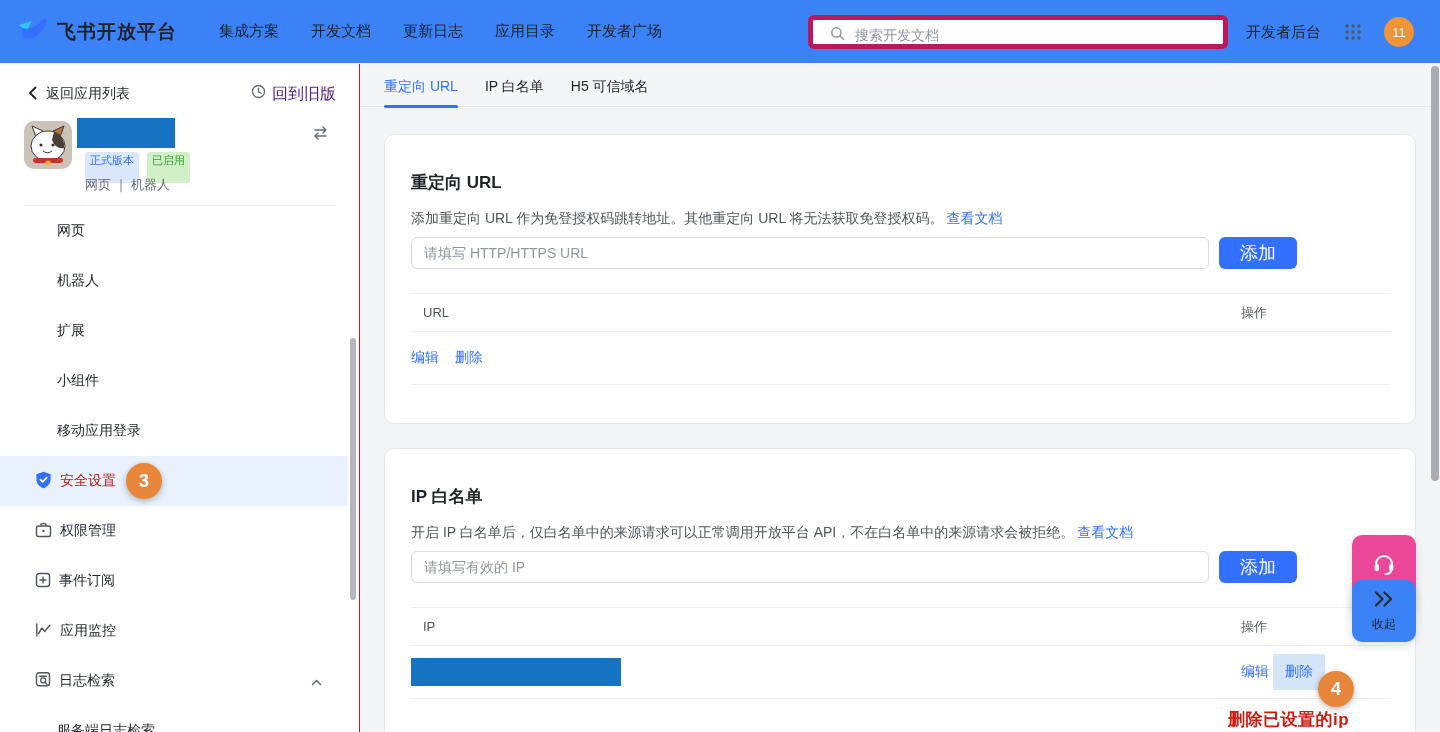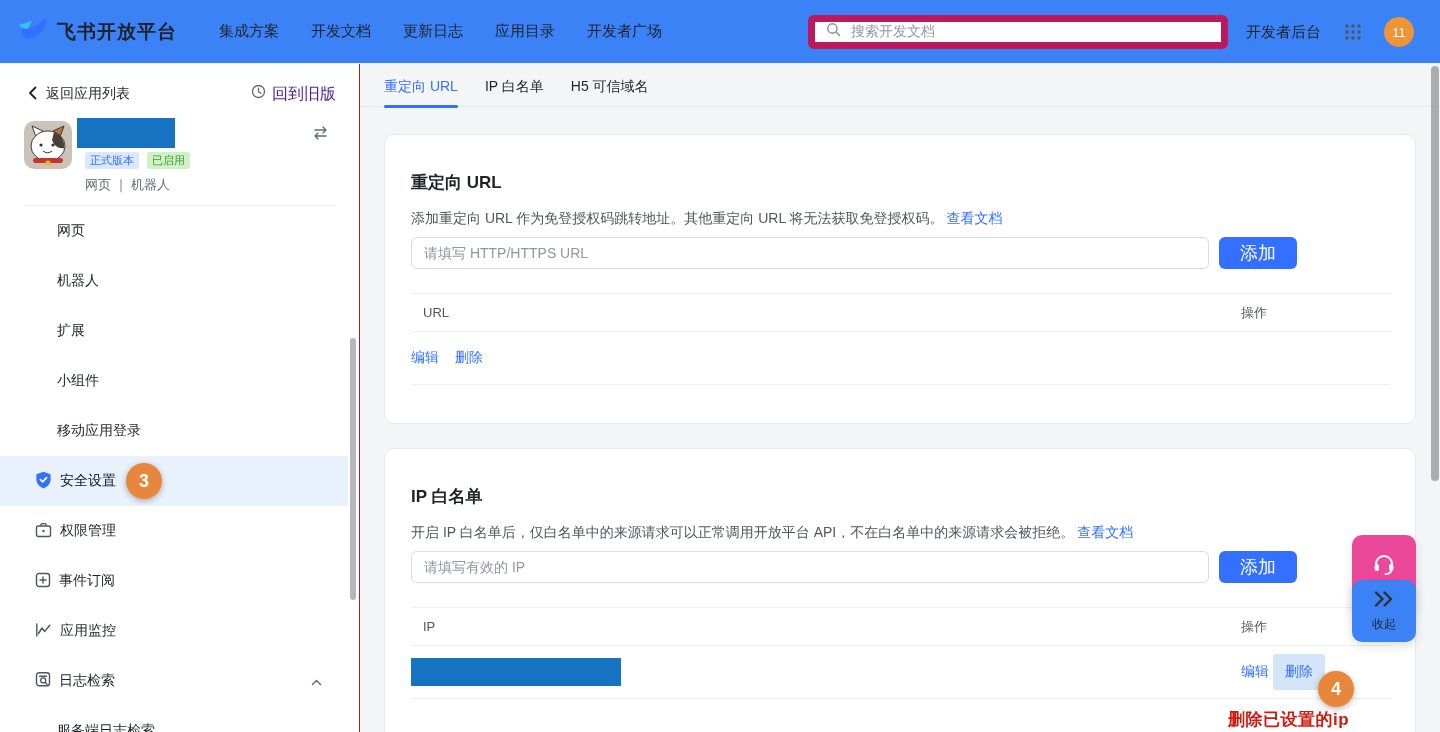--- a/index.html
+++ b/index.html
@@ -12,22 +12,22 @@
   a { text-decoration:none; cursor:pointer; }
 
   
   .header { position:absolute; top:0; left:0; width:1440px; height:64px; background:#3b82f6;
             border-bottom:1px solid #f0f1f2; display:flex; align-items:center; z-index:6; }
   .brand { display:flex; align-items:center; gap:9px; margin-left:18px; }
   .brand-text { font-size:19px; font-weight:bold; letter-spacing:1px; }
   .top-nav { display:flex; gap:32px; margin-left:42px; font-size:15px; }
   .top-nav a { color:#1f2329; }
   .search-box { position:absolute; left:808px; top:15px; width:420px; height:34px;
-                border:7px solid #be185d; border-radius:6px; display:flex; align-items:flex-start;
-                padding:0 11px; background:#fff; }
+                border:5px solid #be185d; border-radius:6px; display:flex; align-items:flex-end;
+                padding:0 17px; background:#fff; }
   .search-box input { border:none; outline:none; flex:1; font-size:14px; margin-left:8px;
                       color:#1f2329; background:transparent; font-family:inherit; }
   .search-box input::placeholder { color:#9097a0; }
   .console-link { position:absolute; left:1246px; top:23px; font-size:15px; color:#1f2329; }
   .grid-btn { position:absolute; left:1344px; top:23px; width:18px; height:18px; cursor:pointer; }
   .avatar { position:absolute; left:1384px; top:17px; width:30px; height:30px; border-radius:50%;
             background:#ef9437; color:#fff; font-size:13px; display:flex; align-items:center;
             justify-content:center; cursor:pointer; }
 
   
@@ -36,34 +36,34 @@
   .side-top { position:absolute; top:16px; left:28px; width:308px; height:28px;
               display:flex; align-items:center; justify-content:space-between; }
   .back-link { display:flex; align-items:center; gap:9px; font-size:14px; color:#1f2329; cursor:pointer; }
   .legacy-link { display:flex; align-items:center; gap:6px; font-size:16px; color:#4c1d95; cursor:pointer;font-family:Liberation Mono, monospace; }
 
   .app-card { position:absolute; top:51px; left:0; width:360px; height:90px; }
   .app-icon { position:absolute; left:24px; top:6px; width:48px; height:48px; border-radius:10px;
               overflow:hidden; }
   .app-redaction { position:absolute; left:77px; top:3px; width:98px; height:30px; background:#1673c1; }
   .badges { position:absolute; left:85px; top:37px; display:flex; gap:8px; }
-  .badge { height:17px; line-height:17px; padding:0 5px; border-radius:3px; font-size:11px; }
+  .badge { height:31px; line-height:17px; padding:0 5px; border-radius:3px; font-size:11px; }
   .badge.version { background:#dbe7ff; color:#3370ff; }
   .badge.status  { background:#d2f0c8; color:#35a02c; }
   .app-types { position:absolute; left:85px; top:61px; font-size:13px; color:#646a73; }
   .swap-btn { position:absolute; left:312px; top:11px; cursor:pointer; }
 
   .side-divider { position:absolute; top:141px; left:24px; width:312px; height:1px; background:#eff0f2; }
 
   .side-menu { position:absolute; top:142px; left:0; width:348px; }
   .menu-row { height:50px; display:flex; align-items:center; font-size:14px; color:#1f2329; cursor:pointer; }
   .menu-row.simple { padding-left:57px; }
   .menu-row.iconed { padding-left:35px; gap:8px; }
   .menu-row.sub { padding-left:57px; color:#1f2329; }
-  .menu-row.selected { background:#e8f1fc; color:#0f172a; }
+  .menu-row.selected { background:#e8f1fc; color:#b91c1c; }
   .menu-row .chev { margin-left:auto; margin-right:26px; }
 
   .side-scrollbar { position:absolute; left:350px; top:274px; width:6px; height:262px;
                     background:#b3b7bc; border-radius:3px; cursor:pointer; }
 
   
   .main { position:absolute; top:64px; left:360px; width:1080px; height:668px; background:#f4f5f7; }
   .tabbar { position:absolute; top:0; left:0; width:1080px; height:43px;
             border-bottom:1px solid #e4e6e8; display:flex; gap:27px; padding-left:24px; }
   .tab { position:relative; font-size:14px; padding-top:14px; cursor:pointer; color:#1f2329; }

